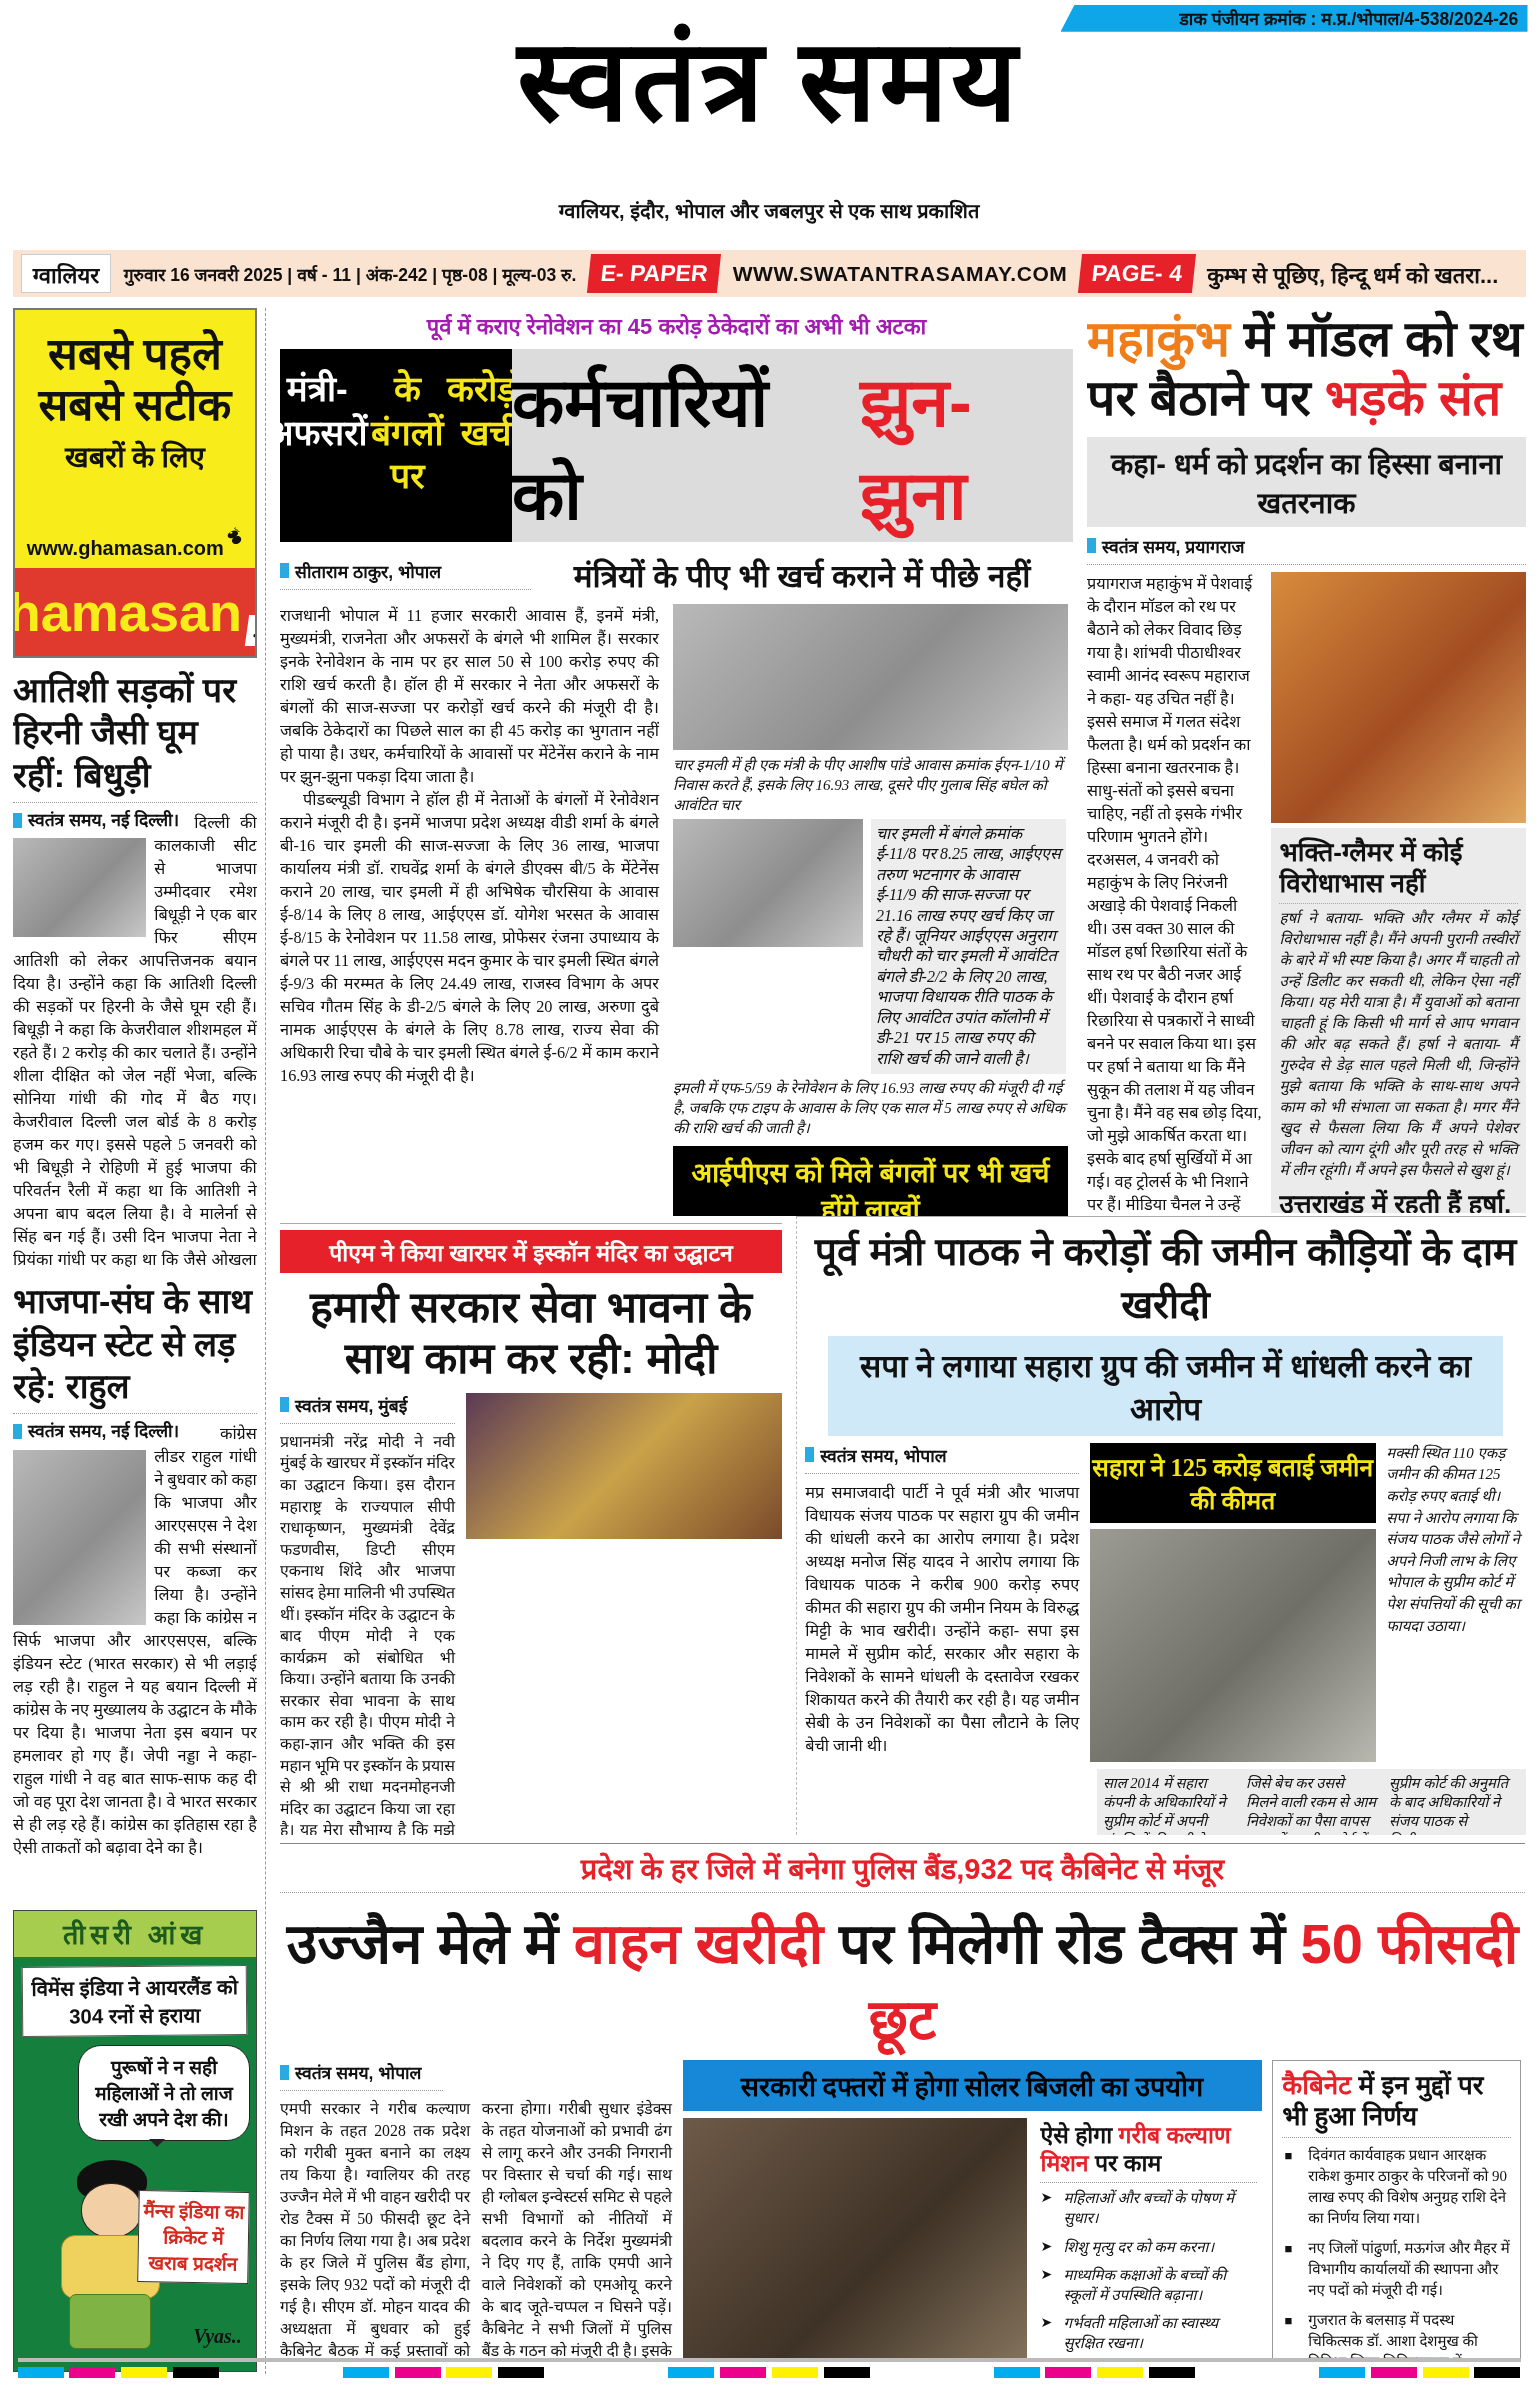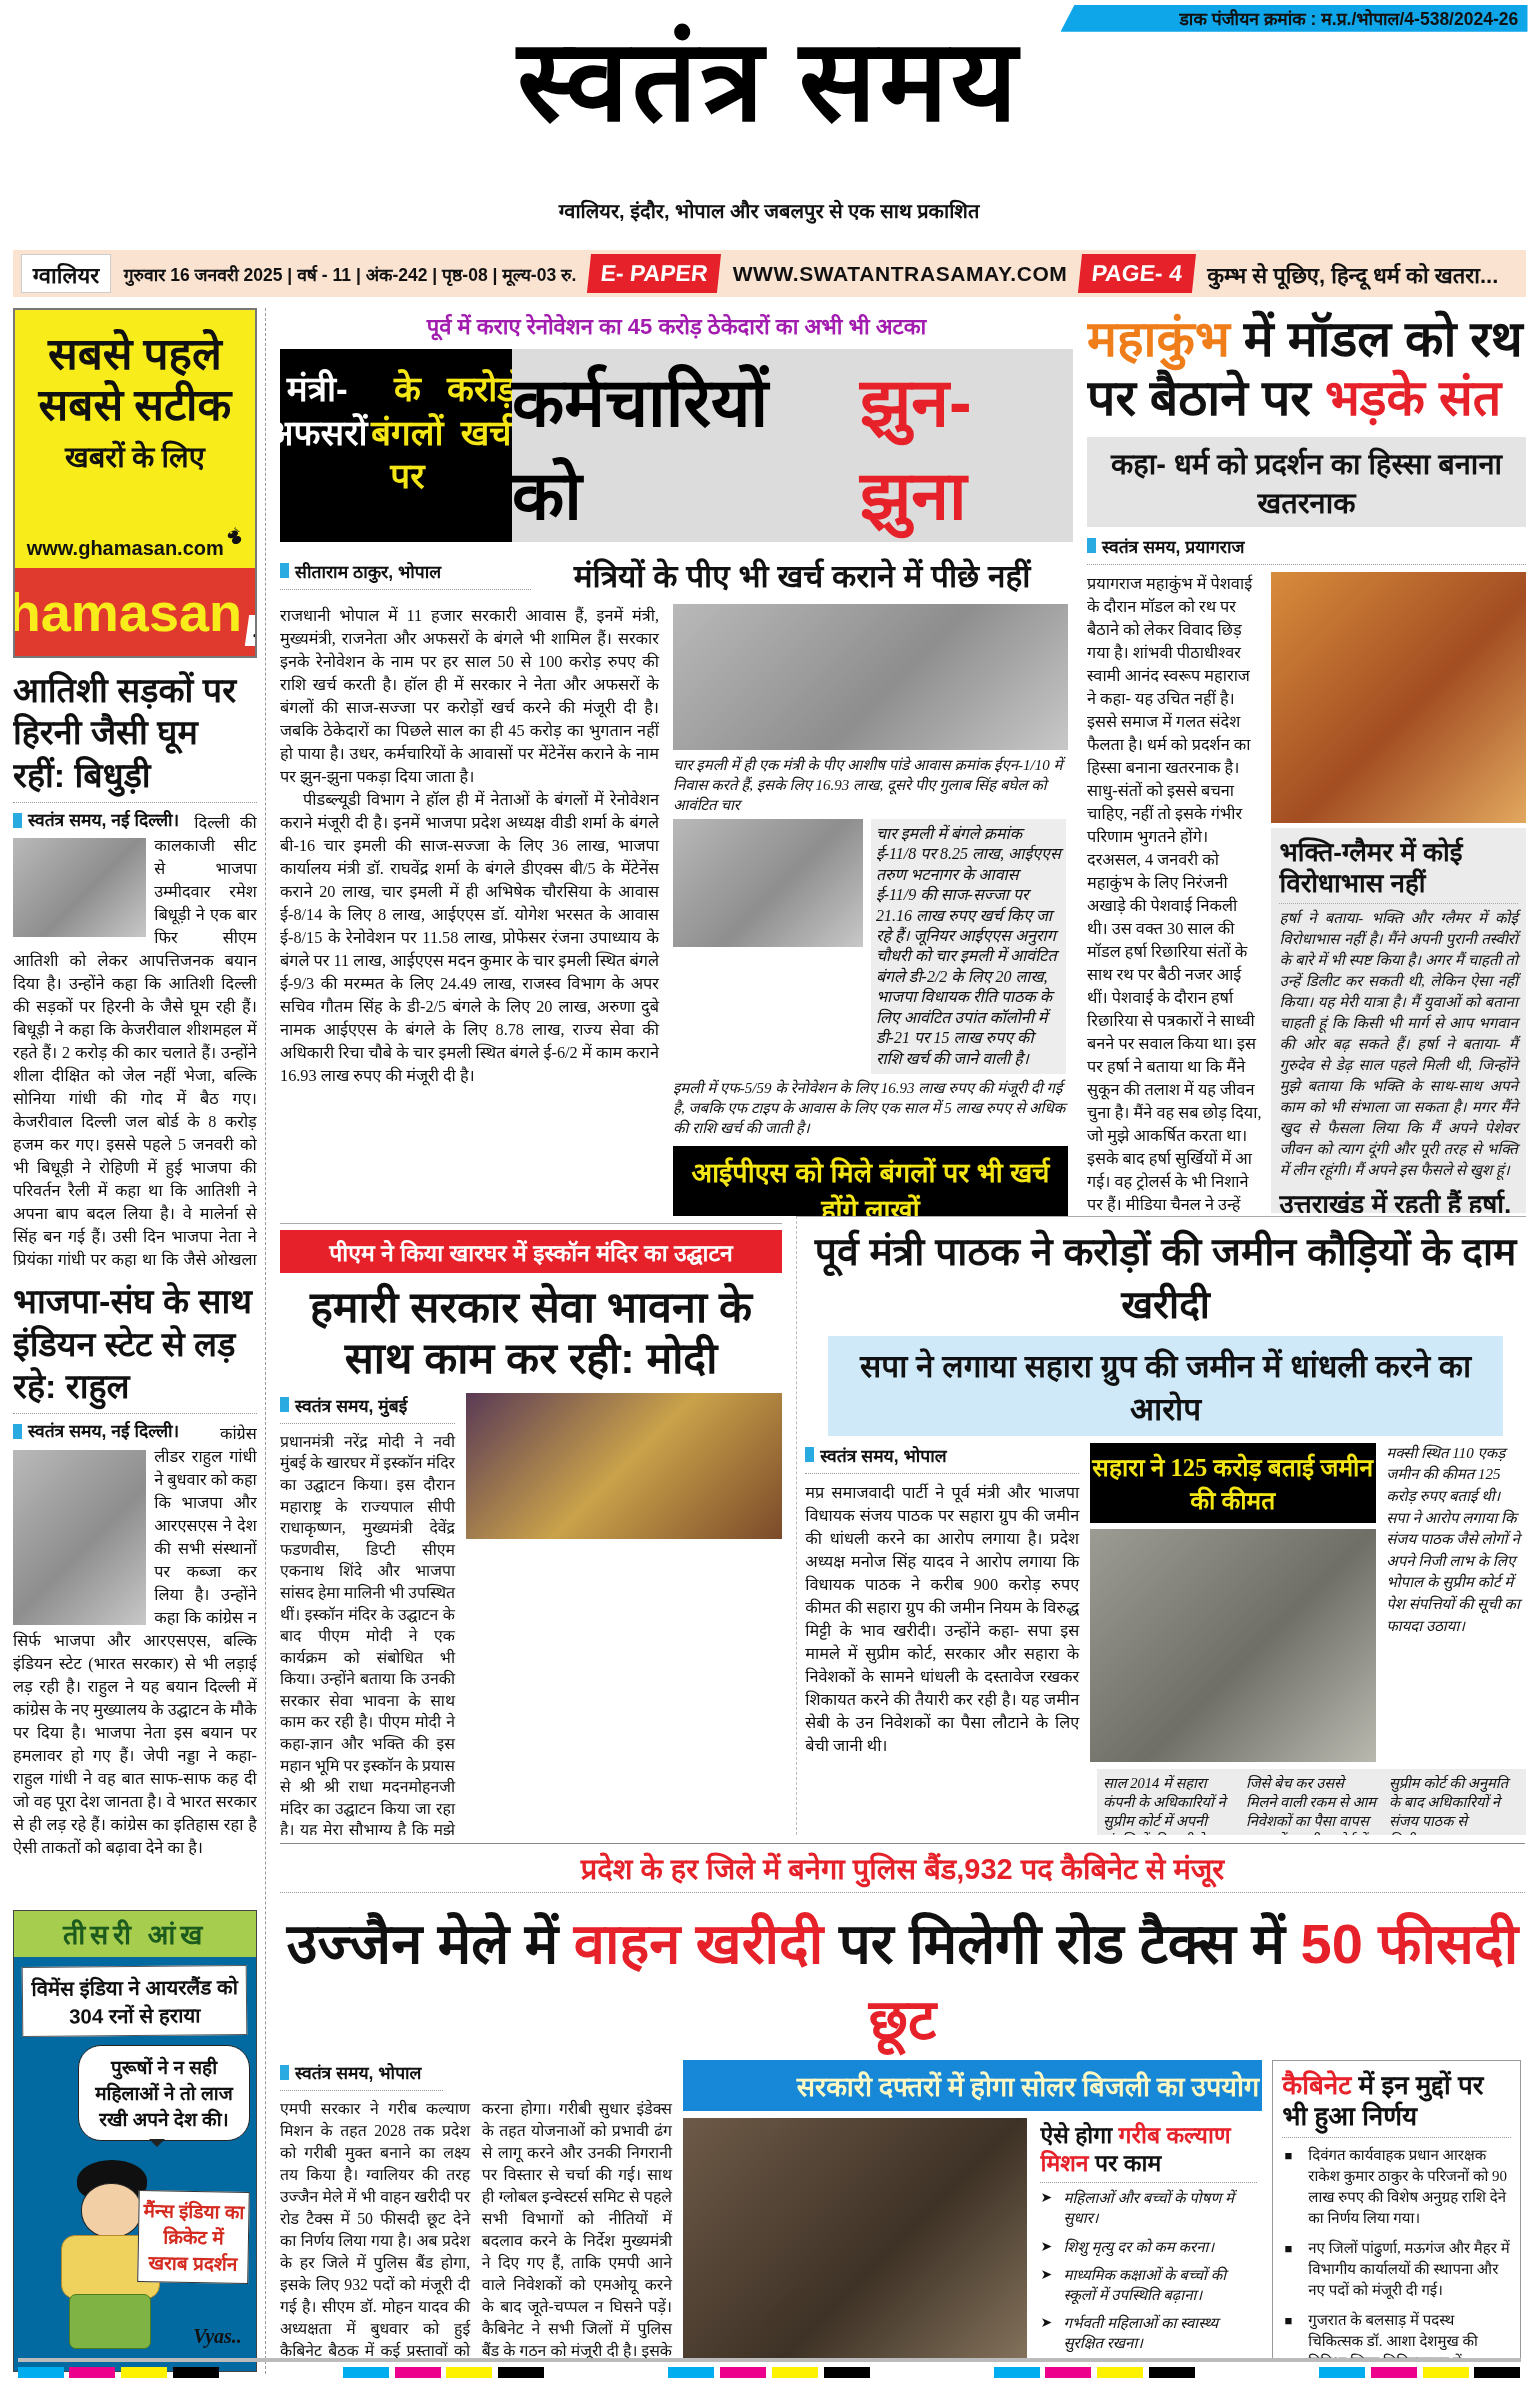--- a/index.html
+++ b/index.html
@@ -64,21 +64,21 @@
   .ad-com { background:#fff; color:#111; font-size:22px; font-weight:900; font-style:italic;
     padding:2.3px 7px; transform:skewX(-8deg); align-self:flex-end; margin-bottom:10.5px; }
   .art { margin-top:10.5px; overflow:hidden; }
   .art-h { font-size:34px; line-height:1.25; font-weight:900; font-family:"Liberation Sans",sans-serif;
     border-bottom:1.2px dotted #999; padding-bottom:5.8px; margin-bottom:5.8px; }
   .art .byline { border-bottom:none; display:inline-flex; margin-right:4.7px; padding-bottom:0; }
   .face { float:left; width:133px; margin:4.7px 8.2px 3.5px 0; }
   .cartoon { margin-top:10.5px; border:1.8px solid #444; height:462px; display:flex; flex-direction:column; }
   .cartoon-head { background:#a6cd4e; color:#1c5a1d; font-size:27px; font-weight:900; text-align:center;
     padding:4.7px 0; font-family:"Liberation Sans",sans-serif; letter-spacing:4.7px; }
-  .cartoon-body { background:#0369a1; flex:1; position:relative; overflow:hidden; }
+  .cartoon-body { background:#15803d; flex:1; position:relative; overflow:hidden; }
   .clip { position:absolute; top:9.3px; left:8.2px; right:8.2px; background:#fff; border:1.2px solid #555;
     font-size:20.4px; font-weight:900; text-align:center; padding:5.8px 3.5px; transform:rotate(-0.5deg);
     font-family:"Liberation Sans",sans-serif; }
   .bubble { position:absolute; top:88px; left:64px; right:5.8px; background:#fff; border:1.8px solid #222;
     border-radius:23px; font-size:19px; font-weight:900; text-align:center; padding:8.2px 5.8px;
     font-family:"Liberation Sans",sans-serif; }
   .bubble:after { content:""; position:absolute; left:70px; bottom:-15px; border:8.2px solid transparent;
     border-top-color:#222; }
   .sign { position:absolute; right:7px; bottom:88px; width:111px; background:#fff; border:1.2px solid #333;
     color:#d42a20; font-size:19px; font-weight:900; text-align:center; padding:5.8px 2.3px;
@@ -157,21 +157,21 @@
   .bt-kick { color:#e62129; font-size:29px; font-weight:900; text-align:center;
     border-bottom:1.2px dotted #999; padding-bottom:5.8px; font-family:"Liberation Sans",sans-serif; }
   .bt-head { text-align:center; font-size:56px; font-weight:900; margin:9.3px 0 5.8px 0;
     font-family:"Liberation Sans",sans-serif; }
   .bt-head .r { color:#e62129; }
   .bt-row { display:flex; gap:10.5px; margin-top:5.8px; }
   .bt-c1 { width:392px; }
   .bt-c1 .byline { margin-bottom:7px; width:163px; }
   .bt-c1 .cols { column-count:2; column-gap:11.7px; font-size:15.8px; line-height:22px; text-align:justify; }
   .bt-c2 { width:579px; }
-  .solar-bar { background:#1787d8; color:#fef9c3; font-size:27px; font-weight:900; text-align:right;
+  .solar-bar { background:#1787d8; color:#000000; font-size:27px; font-weight:900; text-align:center;
     padding:7px 2.3px; }
   .solar-row { display:flex; gap:9.3px; margin-top:7px; }
   .solar-left { width:344px; }
   .cab-photo { width:100%; height:274px; background:linear-gradient(135deg,#6e5a48,#3e3226 55%,#8c7a62); }
   .mission { flex:1; padding:2.3px 4.7px; }
   .mi-h { font-size:23px; font-weight:900; line-height:1.25; border-bottom:1.2px dotted #999;
     padding-bottom:3.5px; font-family:"Liberation Sans",sans-serif; }
   .mi-h .r { color:#e62129; }
   .mission ul { list-style:none; margin-top:5.8px; }
   .mission li { font-size:15px; line-height:20px; font-style:italic; margin-bottom:8.2px; padding-left:23px; position:relative; }

